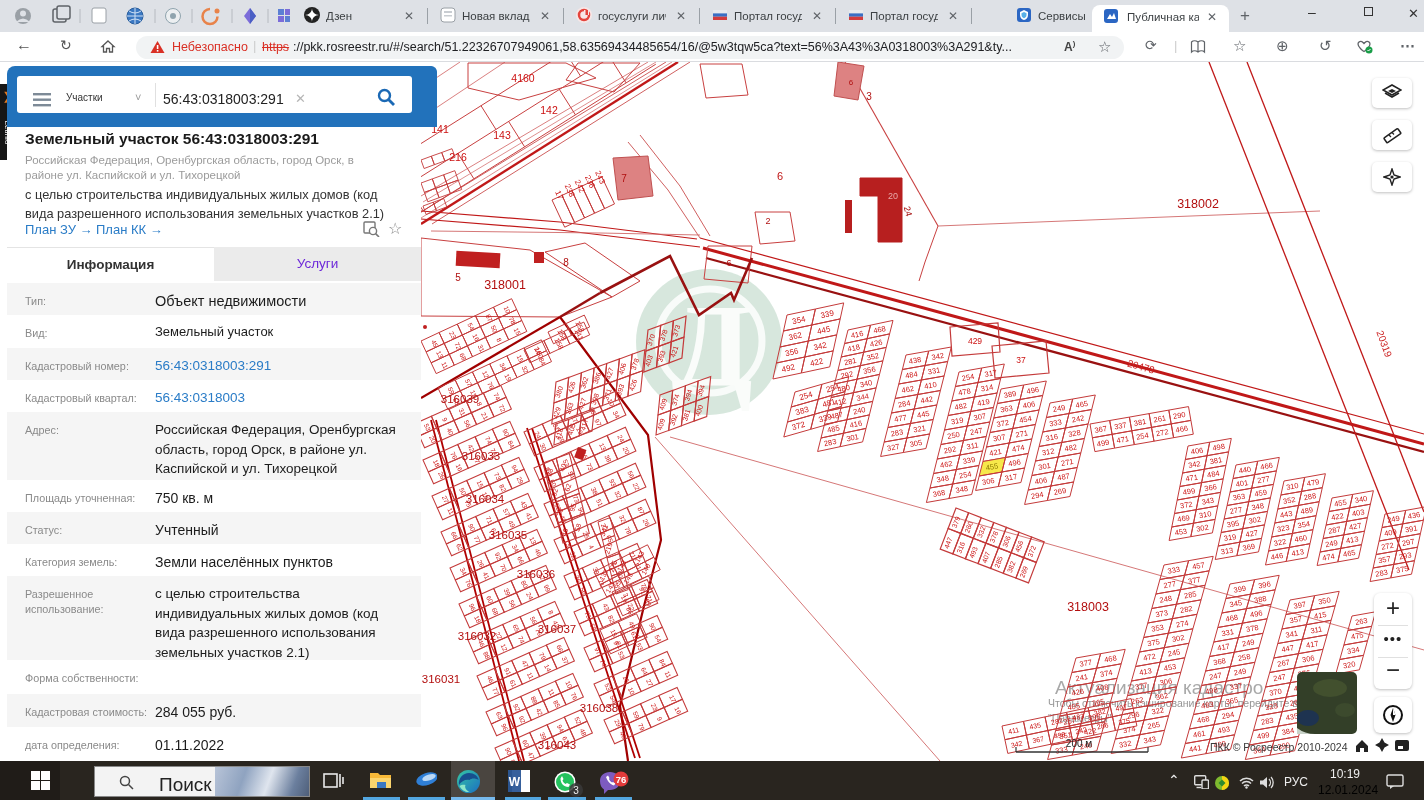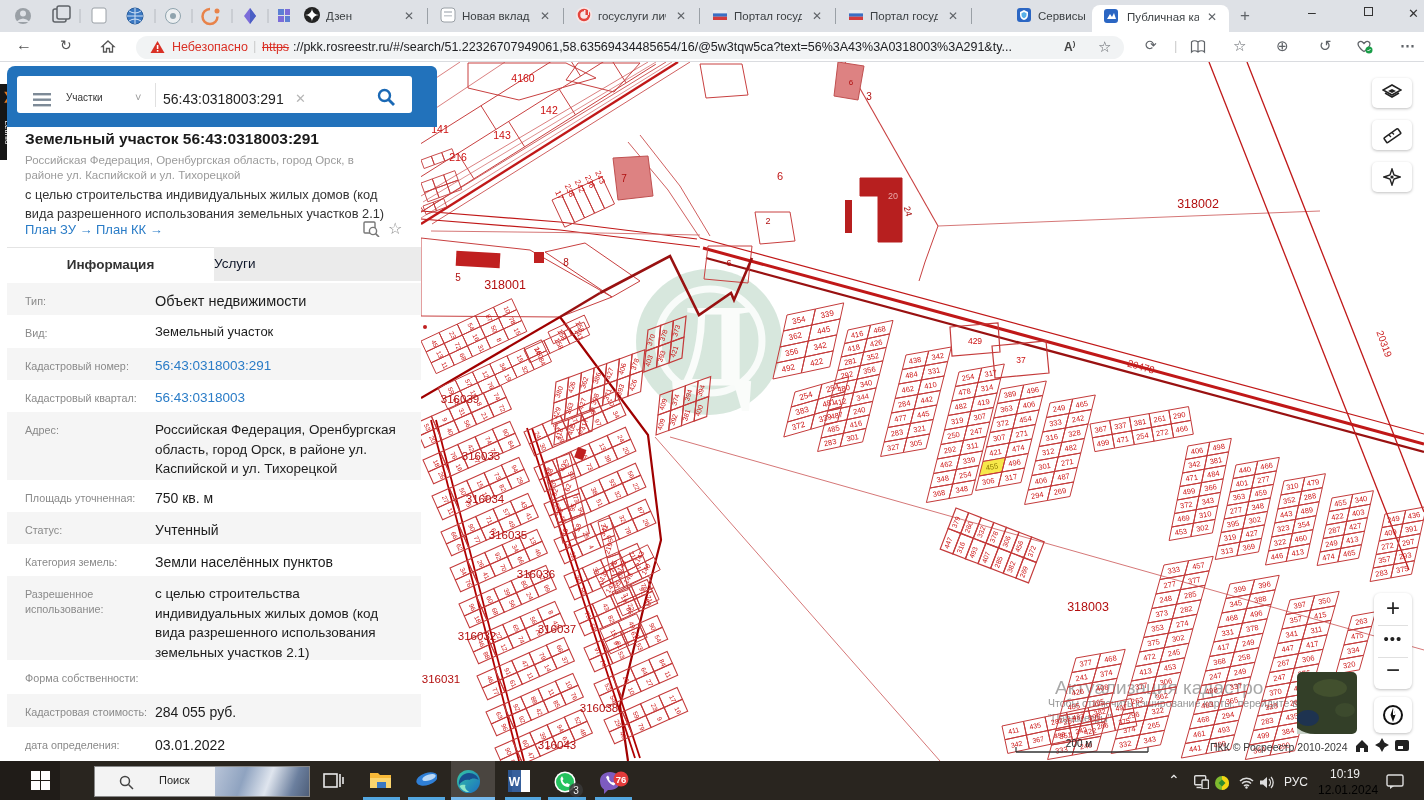--- a/index.html
+++ b/index.html
@@ -1454,21 +1454,21 @@
 <span class="abs" style="left:25px;top:186px;width:380px;font-size:12.8px;line-height:1.45;color:#333">с целью строительства индивидуальных жилых домов (код вида разрешенного использования земельных участков 2.1)</span>
 <span class="abs bluelink" style="left:25px;top:222px;font-size:13px">План ЗУ →</span>
 <span class="abs bluelink" style="left:96px;top:222px;font-size:13px">План КК →</span>
 <svg class="abs" style="left:363px;top:221px" width="18" height="16" xmlns="http://www.w3.org/2000/svg">
     <rect x="1" y="1" width="11" height="11" rx="1" fill="none" stroke="#777" stroke-width="1.4"></rect>
     <circle cx="10" cy="10" r="3.6" fill="#fff" stroke="#777" stroke-width="1.4"></circle>
     <line x1="12.6" y1="12.6" x2="16" y2="16" stroke="#777" stroke-width="1.6"></line>
   </svg>
 <span class="abs" style="left:388px;top:219px;font-size:16px;color:#888">☆</span>
 <div class="abs" style="left:7px;top:247px;width:207px;height:34px;background:#fff;border-top:1px solid #e4e4e4;text-align:center;font-size:13.5px;font-weight:bold;color:#333;line-height:34px">Информация</div>
-<div class="abs" style="left:214px;top:247px;width:207px;height:34px;background:#ebebeb;font-size:13.5px;color:#0f172a;line-height:34px">Услуги</div>
+<div class="abs" style="left:214px;top:247px;width:207px;height:34px;background:#ebebeb;text-align:center;font-size:13.5px;color:#6d28d9;line-height:34px">Услуги</div>
 <div class="abs inforow rowg" style="top:283px;height:32px">
     <span class="lbl">Тип:</span>
     <span class="val" style="font-size:14.5px">Объект недвижимости</span>
   </div>
 <div class="abs inforow" style="top:315px;height:33px">
     <span class="lbl">Вид:</span>
     <span class="val" style="font-size:13px">Земельный участок</span>
   </div>
 <div class="abs inforow rowg" style="top:348px;height:32px">
     <span class="lbl">Кадастровый номер:</span>
@@ -1500,37 +1500,37 @@
   </div>
 <div class="abs inforow" style="top:660px;height:34px">
     <span class="lbl">Форма собственности:</span>
   </div>
 <div class="abs inforow rowg" style="top:694px;height:33px">
     <span class="lbl">Кадастровая стоимость:</span>
     <span class="val" style="font-size:14px">284 055 руб.</span>
   </div>
 <div class="abs inforow" style="top:727px;height:34px">
     <span class="lbl">дата определения:</span>
-    <span class="val" style="font-size:14px">03.01.2022</span>
+    <span class="val" style="font-size:14px">01.11.2022</span>
   </div>
 <div class="abs taskbar"></div>
 <div class="abs" style="left:0;top:761px;width:60px;height:39px;background:#201c18"></div>
 <svg class="abs" style="left:31px;top:771px" width="19" height="19" xmlns="http://www.w3.org/2000/svg">
     <rect width="9" height="9" fill="#fff"></rect>
     <rect x="10" width="9" height="9" fill="#fff"></rect>
     <rect y="10" width="9" height="9" fill="#fff"></rect>
     <rect x="10" y="10" width="9" height="9" fill="#fff"></rect>
   </svg>
 <div class="abs" style="left:94px;top:766px;width:216px;height:31px;background:#f3f3f3;border:1px solid #888;overflow:hidden">
     <div class="abs" style="left:120px;top:0;width:96px;height:31px;background:linear-gradient(110deg,#b8c4d8 0%,#8fa3c0 30%,#dfe5ee 55%,#6b7f9e 80%,#4a5a74 100%)"></div>
     <svg class="abs" style="left:24px;top:8px" width="15" height="15" xmlns="http://www.w3.org/2000/svg">
       <circle cx="6" cy="6" r="4.5" fill="none" stroke="#444" stroke-width="1.5"></circle>
       <line x1="9.5" y1="9.5" x2="14" y2="14" stroke="#444" stroke-width="1.5"></line>
     </svg>
-    <span class="abs" style="left:64px;top:7px;font-size:11px;color:#222">Поиск</span>
+    <span class="abs" style="left:64px;top:7px;font-size:19px;color:#222">Поиск</span>
   </div>
 <svg class="abs tbic" style="left:323px" width="22" height="22" xmlns="http://www.w3.org/2000/svg">
     <rect x="1" y="4" width="13" height="13" fill="none" stroke="#e8e8e8" stroke-width="1.6"></rect>
     <path d="M17 4 v13 M20 7 v7" stroke="#e8e8e8" stroke-width="1.6"></path>
   </svg>
 <div class="abs underline" style="left:363px;width:37px"></div>
 <svg class="abs tbic" style="left:369px" width="25" height="20" xmlns="http://www.w3.org/2000/svg">
     <path d="M1 3 h8 l2 2 h13 v13 h-23 z" fill="#f7b938"></path>
     <path d="M1 8 h23 v10 h-23 z" fill="#fbd56e"></path>
     <rect x="8" y="12" width="9" height="6" fill="#3b78c2"></rect>

